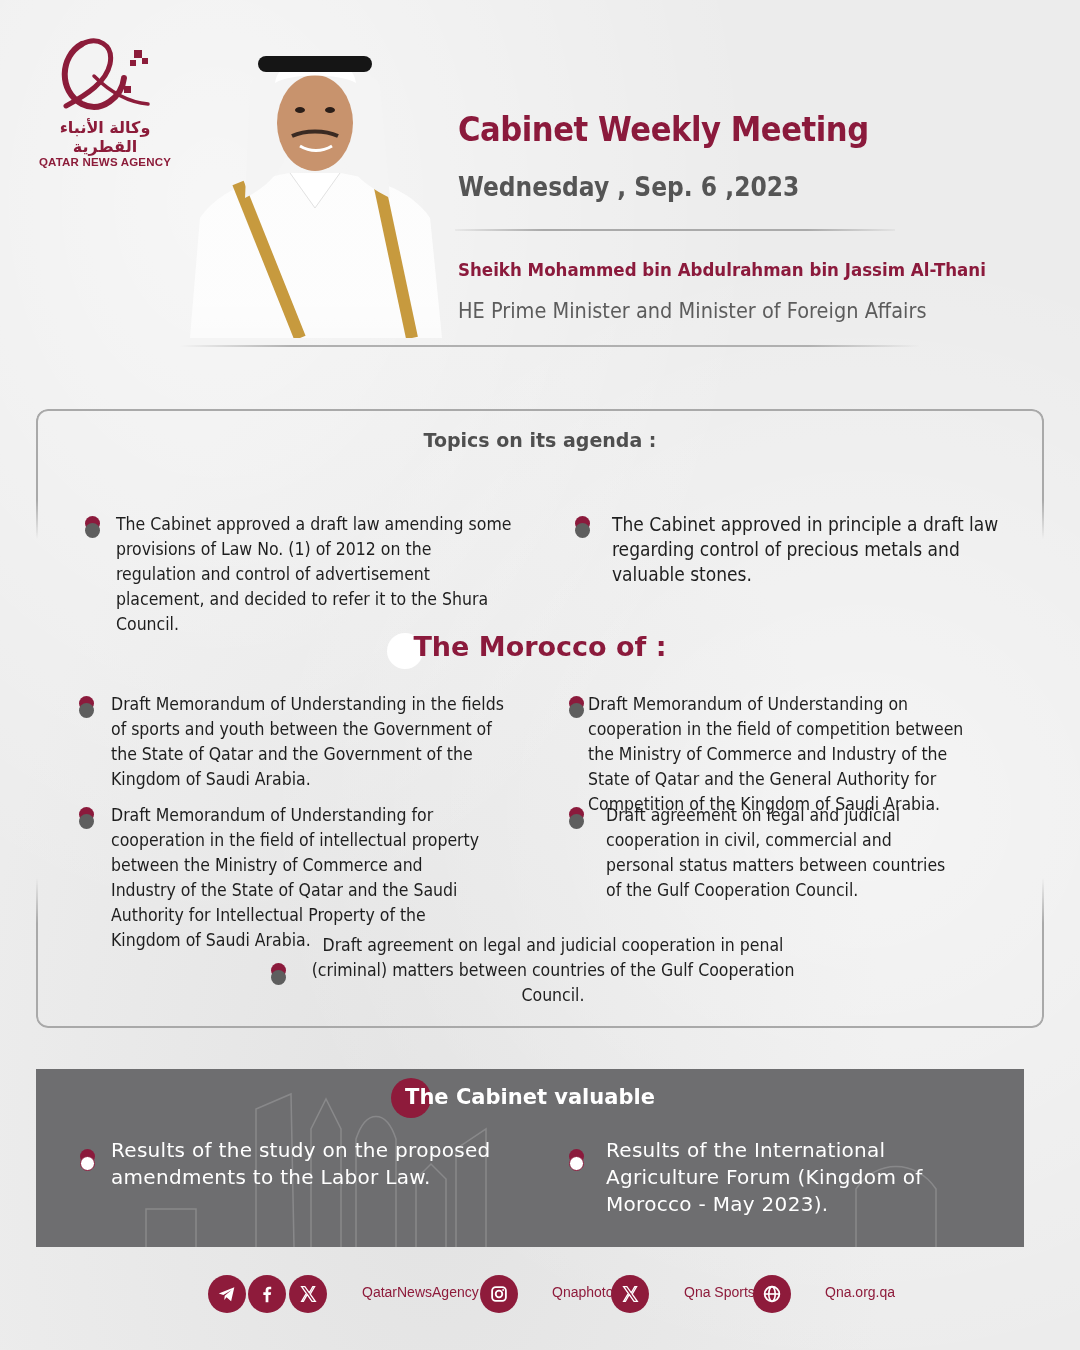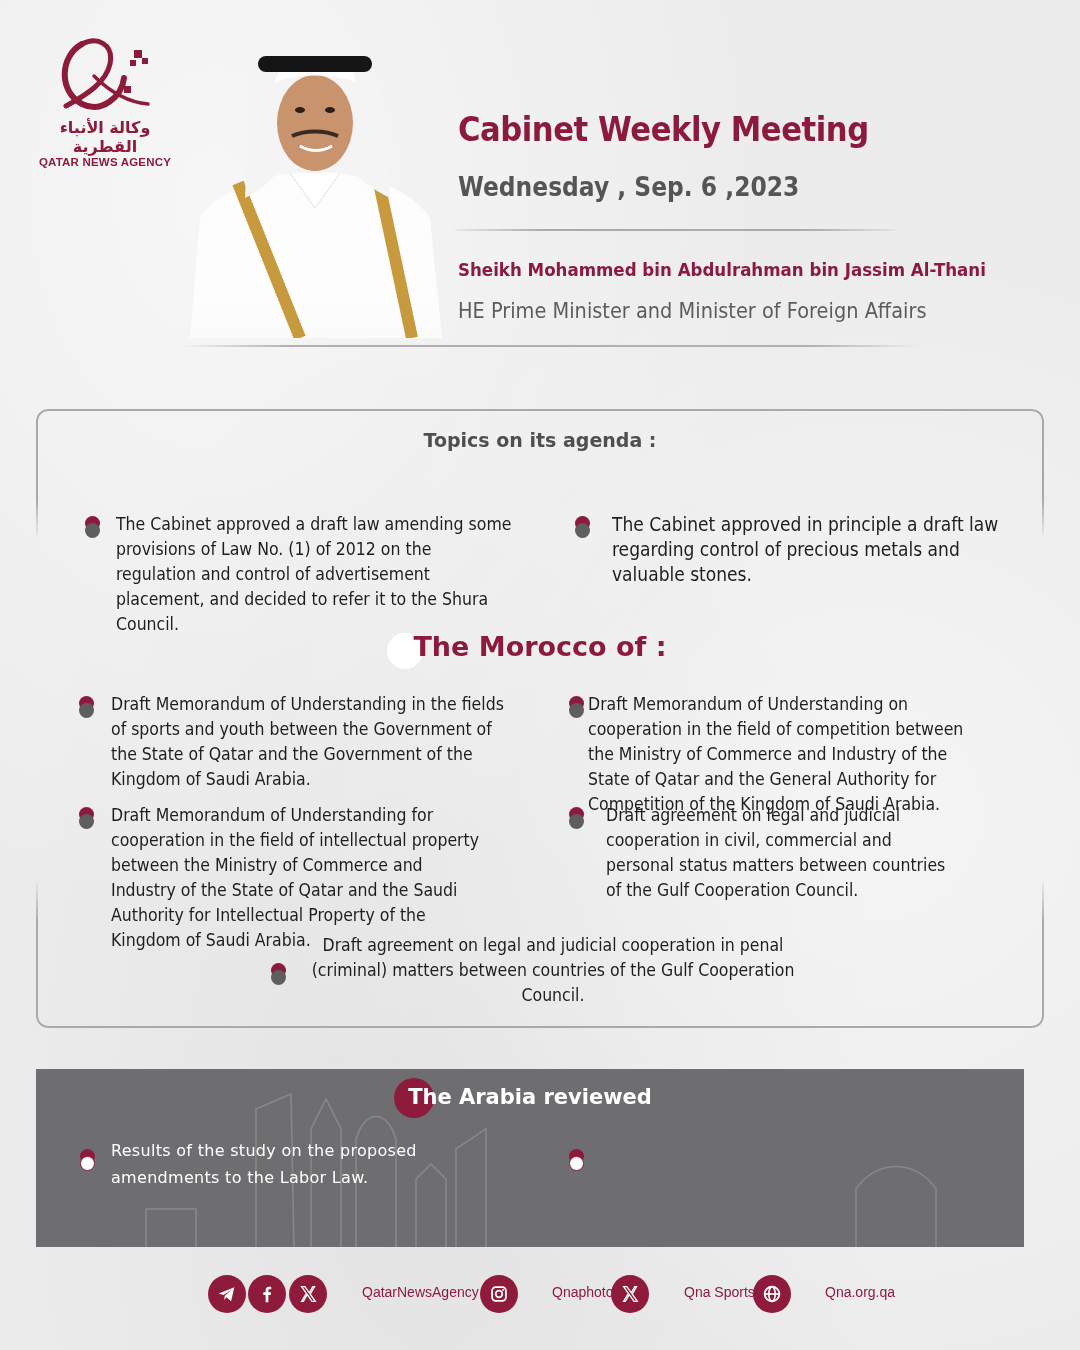--- a/index.html
+++ b/index.html
@@ -68,21 +68,21 @@
 
   
   .reviewed { position: absolute; left: 36px; top: 1069px; width: 988px; height: 178px; background: #6e6e70; overflow: hidden; }
   .reviewed .skyline { position: absolute; inset: 0; opacity: 0.18; }
   .reviewed-title { position: absolute; left: 0; top: 16px; width: 100%; text-align: center; font-size: 21px; font-weight: bold; color: #ffffff;
                     font-family: "DejaVu Sans", sans-serif; }
   .reviewed-title .wrap { position: relative; display: inline-block; }
   .reviewed-title .wrap::before { content: ""; position: absolute; left: -14px; top: -7px; width: 40px; height: 40px; border-radius: 50%;
     background: #8e1b3b; z-index: 0; }
   .reviewed-title .wrap span { position: relative; z-index: 1; }
-  .rev-item { position: absolute; font-size: 16px; line-height: 27px; color: #ffffff; font-family: "DejaVu Sans", sans-serif; letter-spacing: 0.3px; }
+  .rev-item { position: absolute; font-size: 20px; line-height: 27px; color: #ffffff; font-family: "DejaVu Sans", sans-serif; letter-spacing: 0.3px; }
 
   
   .footer { position: absolute; left: 0; top: 1275px; width: 1080px; height: 40px; }
   .soc { position: absolute; top: 0; width: 38px; height: 38px; border-radius: 50%; background: #8e1b3b;
          display: flex; align-items: center; justify-content: center; }
   .soc svg { width: 22px; height: 22px; }
   .soc-label { position: absolute; top: 9px; font-size: 14px; color: #8e1b3b; font-family: "Liberation Sans", sans-serif; white-space: nowrap; margin-left: 29px; }
 </style>
 </head>
 <body>
@@ -212,33 +212,34 @@
       <path d="M220 178 L 220 40 L 255 25 L 258 178"></path>
       <path d="M275 178 L 275 60 L 290 30 L 305 60 L 305 178"></path>
       <path d="M320 178 L 320 70 C 330 40, 350 40, 360 70 L 360 178"></path>
       <path d="M380 178 L 380 110 L 395 95 L 410 110 L 410 178"></path>
       <path d="M420 178 L 420 80 L 450 60 L 450 178"></path>
       <path d="M110 178 L 110 140 L 160 140 L 160 178"></path>
       <path d="M820 178 L 820 120 C 840 90, 880 90, 900 120 L 900 178"></path>
     </g>
   </svg>
   <div class="reviewed-title">
-    <span class="wrap"><span>The Arabia reviewed</span></span>
+    <span class="wrap"><span>The Cabinet valuable</span></span>
   </div>
 
   <div class="bullet light" style="left:44px; top:80px;">
       <span class="b1"></span>
       <span class="b2"></span>
     </div>
   <div class="rev-item" style="left:75px; top:68px; width:390px;">Results of the study on the proposed amendments to the Labor Law.</div>
 
   <div class="bullet light" style="left:533px; top:80px;">
       <span class="b1"></span>
       <span class="b2"></span>
     </div>
+  <div class="rev-item" style="left:570px; top:68px; width:390px;">Results of the International Agriculture Forum (Kingdom of Morocco - May 2023).</div>
 </div>
 
 <div class="footer">
   <a class="soc" style="left:208px;">
     <svg viewBox="0 0 24 24">
         <path d="M3 11.5 L20 4.5 L16.5 20 L11.5 15.5 L9 18.5 L9.5 14 L17 7.5 L8 13 Z" fill="#ffffff"></path>
       </svg>
   </a>
   <a class="soc" style="left:248px;">
     <svg viewBox="0 0 24 24">

